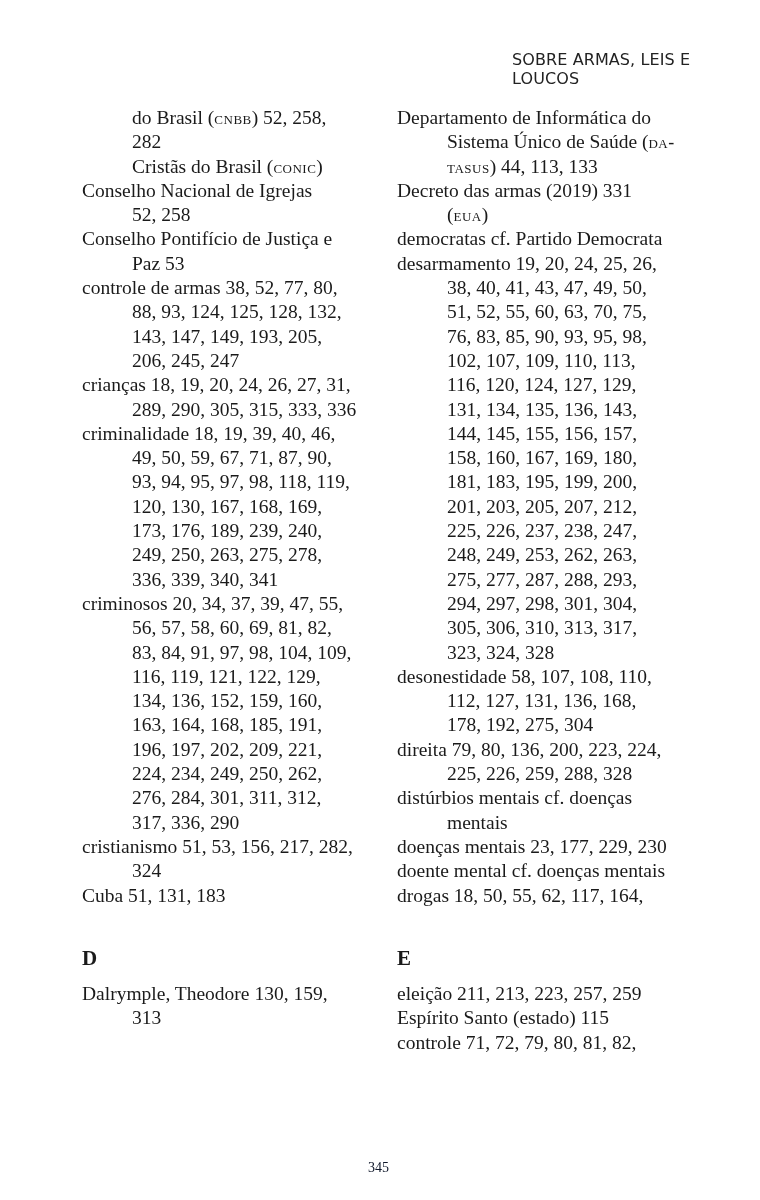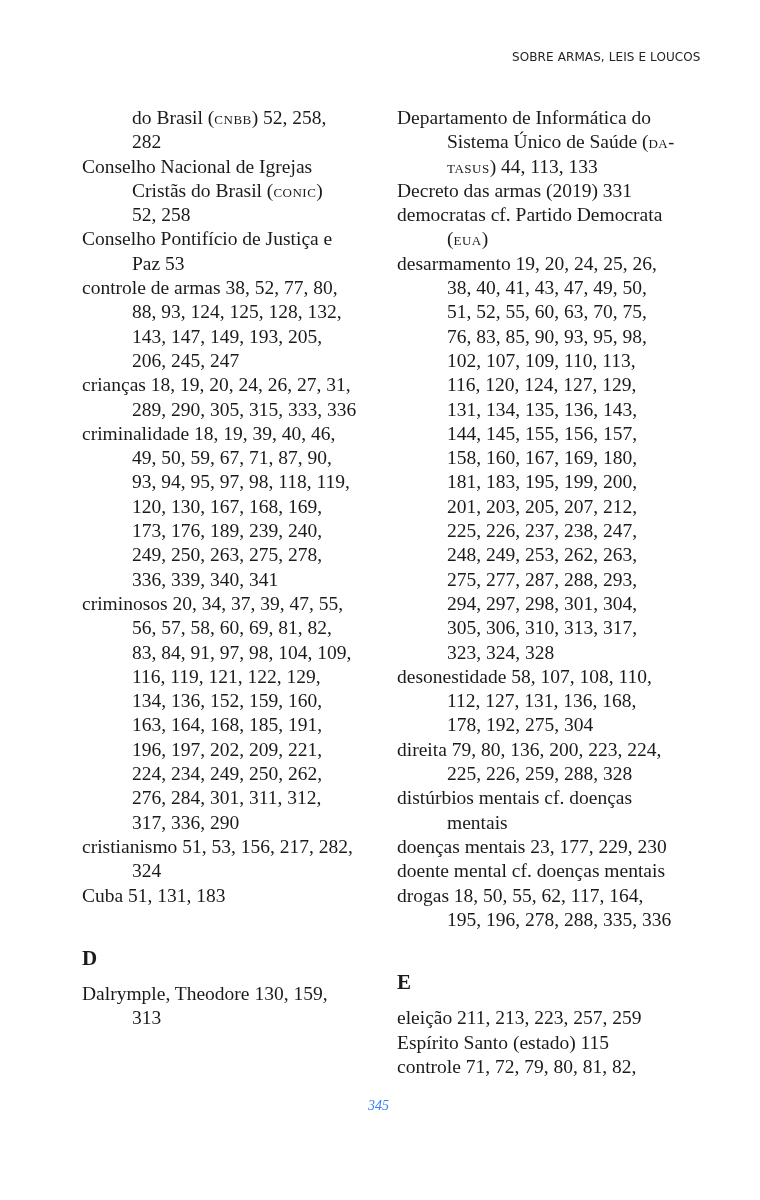--- a/index.html
+++ b/index.html
@@ -1,49 +1,49 @@
 <!DOCTYPE html>
 <html><head>
 <meta charset="utf-8">
 <style>
   html, body { margin: 0; padding: 0; background: #ffffff; }
   body { width: 760px; height: 1200px; position: relative; overflow: hidden; color: #1a1a1a; }
   .running-head {
     position: absolute; top: 50px; left: 512px;
-    font-family: "DejaVu Sans", sans-serif; font-size: 12px; letter-spacing: 0.1px; color: #222;
+    font-family: "DejaVu Sans", sans-serif; font-size: 16px; letter-spacing: 0.1px; color: #222;
   }
   .col {
     position: absolute; top: 106px;
     font-family: "Liberation Serif", "DejaVu Serif", serif; font-size: 19.5px; line-height: 24.3px;
   }
   .col-left { left: 82px; width: 300px; }
   .col-right { left: 397px; width: 320px; }
   .line { white-space: nowrap; display: block; height: 24.3px; }
   .indent { padding-left: 50px; }
   .sc { font-variant: small-caps; text-transform: lowercase; font-size: 0.92em; letter-spacing: 0.5px; }
   .letter {
     display: block; font-weight: bold; font-size: 21px; height: 24.3px;
   }
   .gap-big { display: block; height: 38px; }
   .gap-small { display: block; height: 12px; }
   .folio {
-    position: absolute; top: 1098px; left: 368px;
-    font-family: "Liberation Serif", serif; font-size: 14px; color: #3b82f6; font-style: italic;
+    position: absolute; top: 1160px; left: 368px;
+    font-family: "Liberation Serif", serif; font-size: 14px; color: #0f172a;
   }
 </style>
 </head>
 <body>
 
 <div class="running-head">SOBRE ARMAS, LEIS E LOUCOS</div>
 
 <div class="col col-left" id="col-left">
     <span class="line indent"><span>do Brasil (</span><span class="sc">CNBB</span><span>)  52, 258,</span></span>
     <span class="line indent"><span>282</span></span>
+    <span class="line indent"><span>Cristãs do Brasil (</span><span class="sc">CONIC</span><span>)</span></span>
     <span class="line"><span>Conselho Nacional de Igrejas</span></span>
-    <span class="line indent"><span>Cristãs do Brasil (</span><span class="sc">CONIC</span><span>)</span></span>
     <span class="line indent"><span>52, 258</span></span>
     <span class="line"><span>Conselho Pontifício de Justiça e</span></span>
     <span class="line indent"><span>Paz  53</span></span>
     <span class="line"><span>controle de armas  38, 52, 77, 80,</span></span>
     <span class="line indent"><span>88, 93, 124, 125, 128, 132,</span></span>
     <span class="line indent"><span>143, 147, 149, 193, 205,</span></span>
     <span class="line indent"><span>206, 245, 247</span></span>
     <span class="line"><span>crianças  18, 19, 20, 24, 26, 27, 31,</span></span>
     <span class="line indent"><span>289, 290, 305, 315, 333, 336</span></span>
     <span class="line"><span>criminalidade  18, 19, 39, 40, 46,</span></span>
@@ -70,22 +70,22 @@
     <span class="letter">D</span>
     <span class="gap-small"></span>
     <span class="line"><span>Dalrymple, Theodore  130, 159,</span></span>
     <span class="line indent"><span>313</span></span>
   </div>
 <div class="col col-right" id="col-right">
     <span class="line"><span>Departamento de Informática do</span></span>
     <span class="line indent"><span>Sistema Único de Saúde (</span><span class="sc">DA-</span></span>
     <span class="line indent"><span class="sc">TASUS</span><span>)  44, 113, 133</span></span>
     <span class="line"><span>Decreto das armas (2019)  331</span></span>
+    <span class="line indent"><span>(</span><span class="sc">EUA</span><span>)</span></span>
     <span class="line"><span>democratas  cf. Partido Democrata</span></span>
-    <span class="line indent"><span>(</span><span class="sc">EUA</span><span>)</span></span>
     <span class="line"><span>desarmamento  19, 20, 24, 25, 26,</span></span>
     <span class="line indent"><span>38, 40, 41, 43, 47, 49, 50,</span></span>
     <span class="line indent"><span>51, 52, 55, 60, 63, 70, 75,</span></span>
     <span class="line indent"><span>76, 83, 85, 90, 93, 95, 98,</span></span>
     <span class="line indent"><span>102, 107, 109, 110, 113,</span></span>
     <span class="line indent"><span>116, 120, 124, 127, 129,</span></span>
     <span class="line indent"><span>131, 134, 135, 136, 143,</span></span>
     <span class="line indent"><span>144, 145, 155, 156, 157,</span></span>
     <span class="line indent"><span>158, 160, 167, 169, 180,</span></span>
     <span class="line indent"><span>181, 183, 195, 199, 200,</span></span>
@@ -99,21 +99,20 @@
     <span class="line"><span>desonestidade  58, 107, 108, 110,</span></span>
     <span class="line indent"><span>112, 127, 131, 136, 168,</span></span>
     <span class="line indent"><span>178, 192, 275, 304</span></span>
     <span class="line"><span>direita  79, 80, 136, 200, 223, 224,</span></span>
     <span class="line indent"><span>225, 226, 259, 288, 328</span></span>
     <span class="line"><span>distúrbios mentais  cf. doenças</span></span>
     <span class="line indent"><span>mentais</span></span>
     <span class="line"><span>doenças mentais  23, 177, 229, 230</span></span>
     <span class="line"><span>doente mental  cf. doenças mentais</span></span>
     <span class="line"><span>drogas  18, 50, 55, 62, 117, 164,</span></span>
-    <span class="line indent"><span>195, 196, 278, 288, 335, 336</span></span>
     <span class="gap-big"></span>
     <span class="letter">E</span>
     <span class="gap-small"></span>
     <span class="line"><span>eleição  211, 213, 223, 257, 259</span></span>
     <span class="line"><span>Espírito Santo (estado)  115</span></span>
     <span class="line"><span>controle  71, 72, 79, 80, 81, 82,</span></span>
   </div>
 
 <div class="folio">345</div>
 

